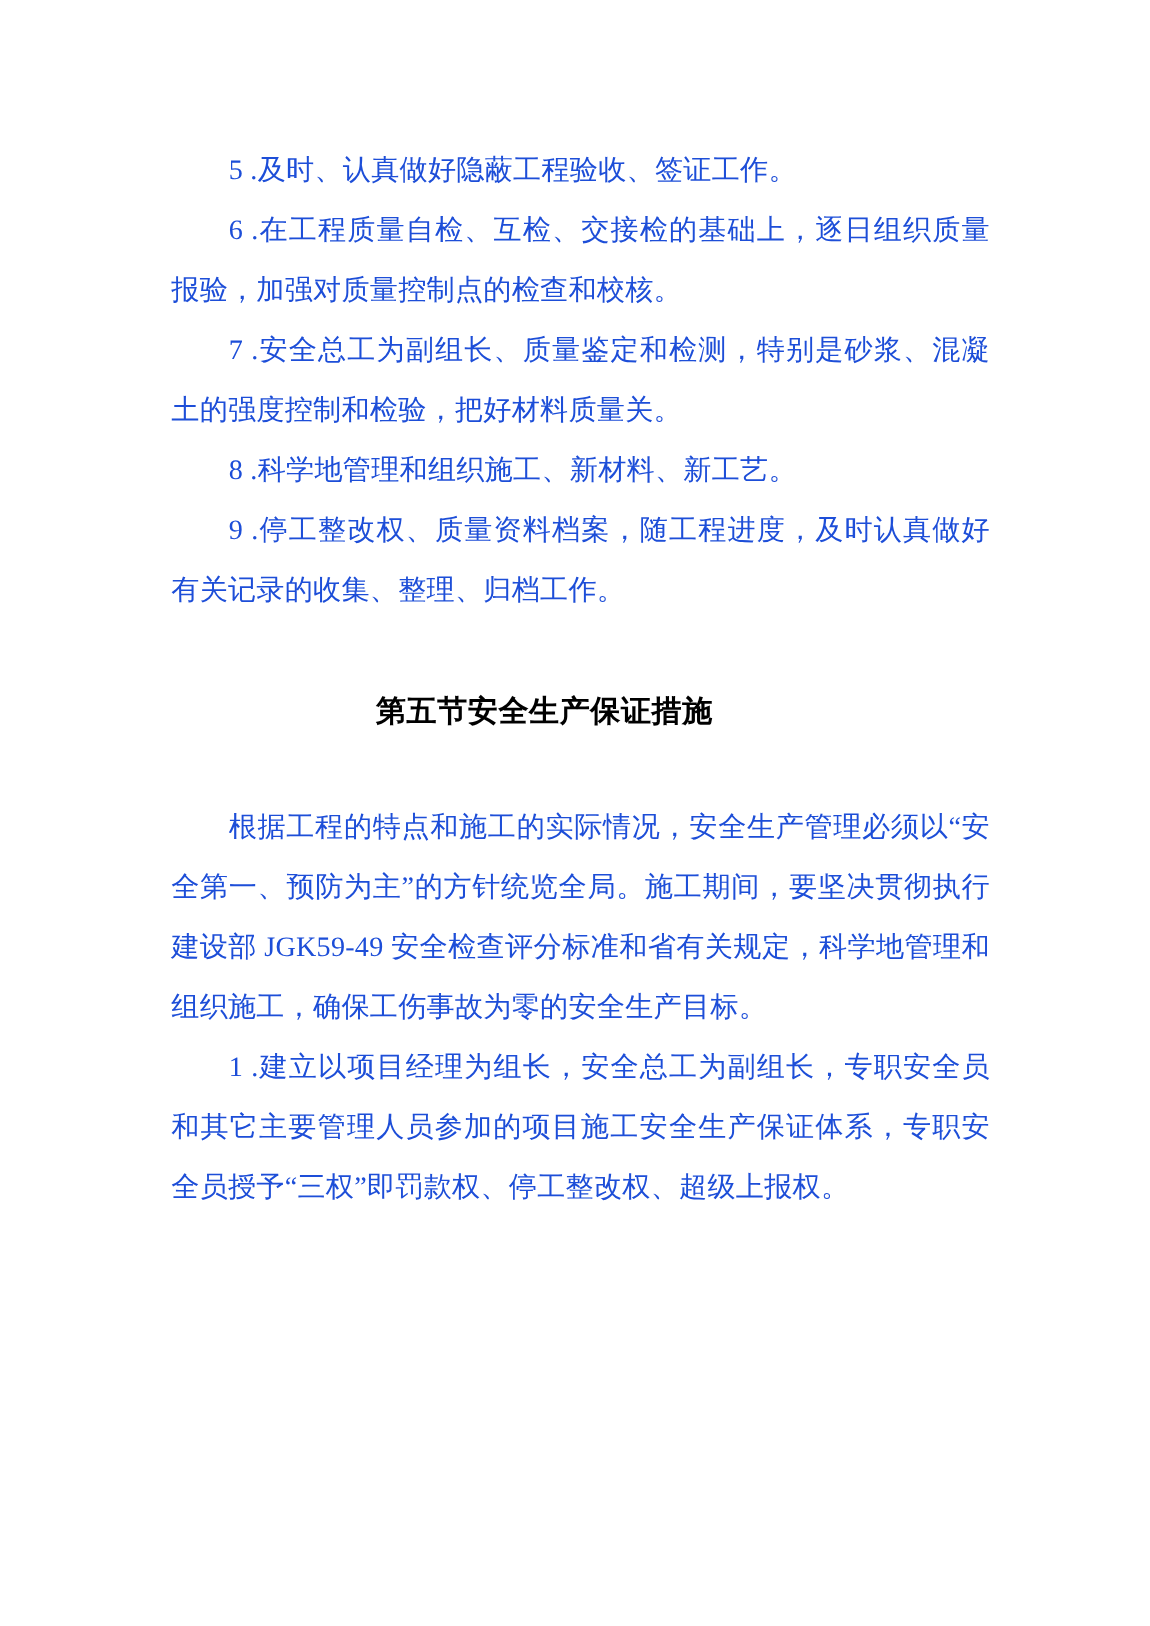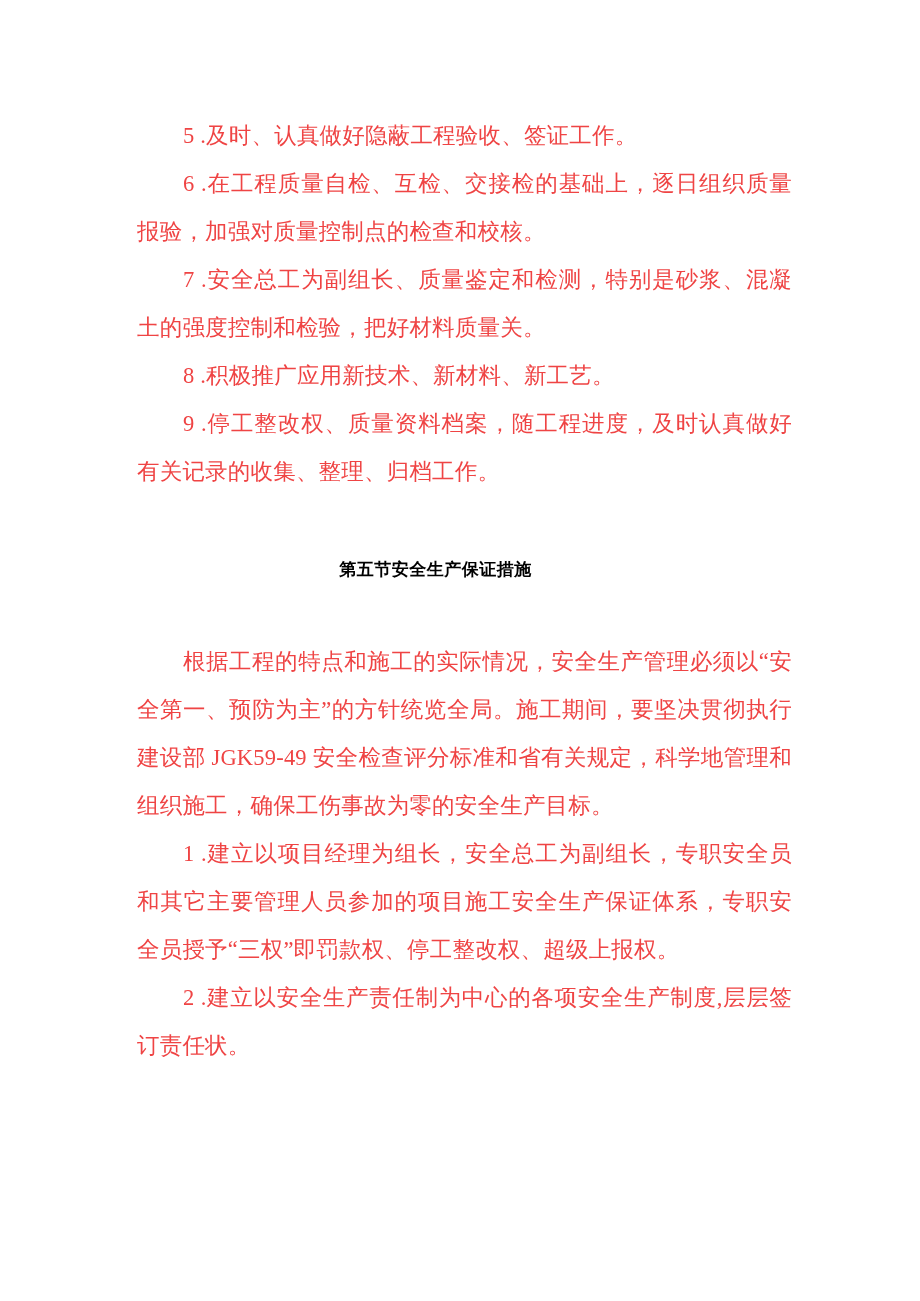--- a/index.html
+++ b/index.html
@@ -20,35 +20,35 @@
     position: absolute;
     left: 137px;
     top: 112px;
     width: 655px;
   }
   
   .para {
     font-family: "Liberation Serif", "DejaVu Serif", serif;
     font-size: 22.5px;
     line-height: 48px;
-    color: #ef4444;
+    color: #1d4ed8;
     text-align: justify;
     text-justify: inter-ideograph;
     margin: 0 0 0 0;
     text-indent: 46px;
     letter-spacing: 0.2px;
     word-break: break-all;
   }
   .para + .para {
     margin-top: 0;
   }
   
   .section-heading {
     font-family: "Liberation Sans", "DejaVu Sans", sans-serif;
-    font-size: 17px;
+    font-size: 24px;
     font-weight: bold;
     color: #000000;
     line-height: 48px;
     text-align: center;
     text-indent: 0;
     margin: 0;
     letter-spacing: 0.5px;
     padding-right: 58px;
   }
   .spacer-before-heading { height: 50px; }
@@ -62,31 +62,30 @@
 
 <div class="page">
   <div class="content">
 
     <p class="para"><span class="num">5 .</span><span>及时、认真做好隐蔽工程验收、签证工作。</span></p>
 
     <p class="para"><span class="num">6 .</span><span>在工程质量自检、互检、交接检的基础上，逐日组织质量报验，加强对质量控制点的检查和校核。</span></p>
 
     <p class="para"><span class="num">7 .</span><span>安全总工为副组长、质量鉴定和检测，特别是砂浆、混凝土的强度控制和检验，把好材料质量关。</span></p>
 
-    <p class="para"><span class="num">8 .</span><span>积极推广应用新技术、新材料、新工艺。</span></p>
+    <p class="para"><span class="num">8 .</span><span>科学地管理和组织施工、新材料、新工艺。</span></p>
 
     <p class="para"><span class="num">9 .</span><span>停工整改权、质量资料档案，随工程进度，及时认真做好有关记录的收集、整理、归档工作。</span></p>
 
 
     <div class="spacer-before-heading"></div>
 
     <h2 class="section-heading">第五节安全生产保证措施</h2>
 
     <div class="spacer-after-heading"></div>
 
     <p class="para">根据工程的特点和施工的实际情况，安全生产管理必须以“安全第一、预防为主”的方针统览全局。施工期间，要坚决贯彻执行建设部 JGK59-49 安全检查评分标准和省有关规定，科学地管理和组织施工，确保工伤事故为零的安全生产目标。</p>
 
     <p class="para"><span class="num">1 .</span><span>建立以项目经理为组长，安全总工为副组长，专职安全员和其它主要管理人员参加的项目施工安全生产保证体系，专职安全员授予“三权”即罚款权、停工整改权、超级上报权。</span></p>
 
-    <p class="para"><span class="num">2 .</span><span>建立以安全生产责任制为中心的各项安全生产制度,层层签订责任状。</span></p>
 
   </div>
 </div>
 
 </body></html>

